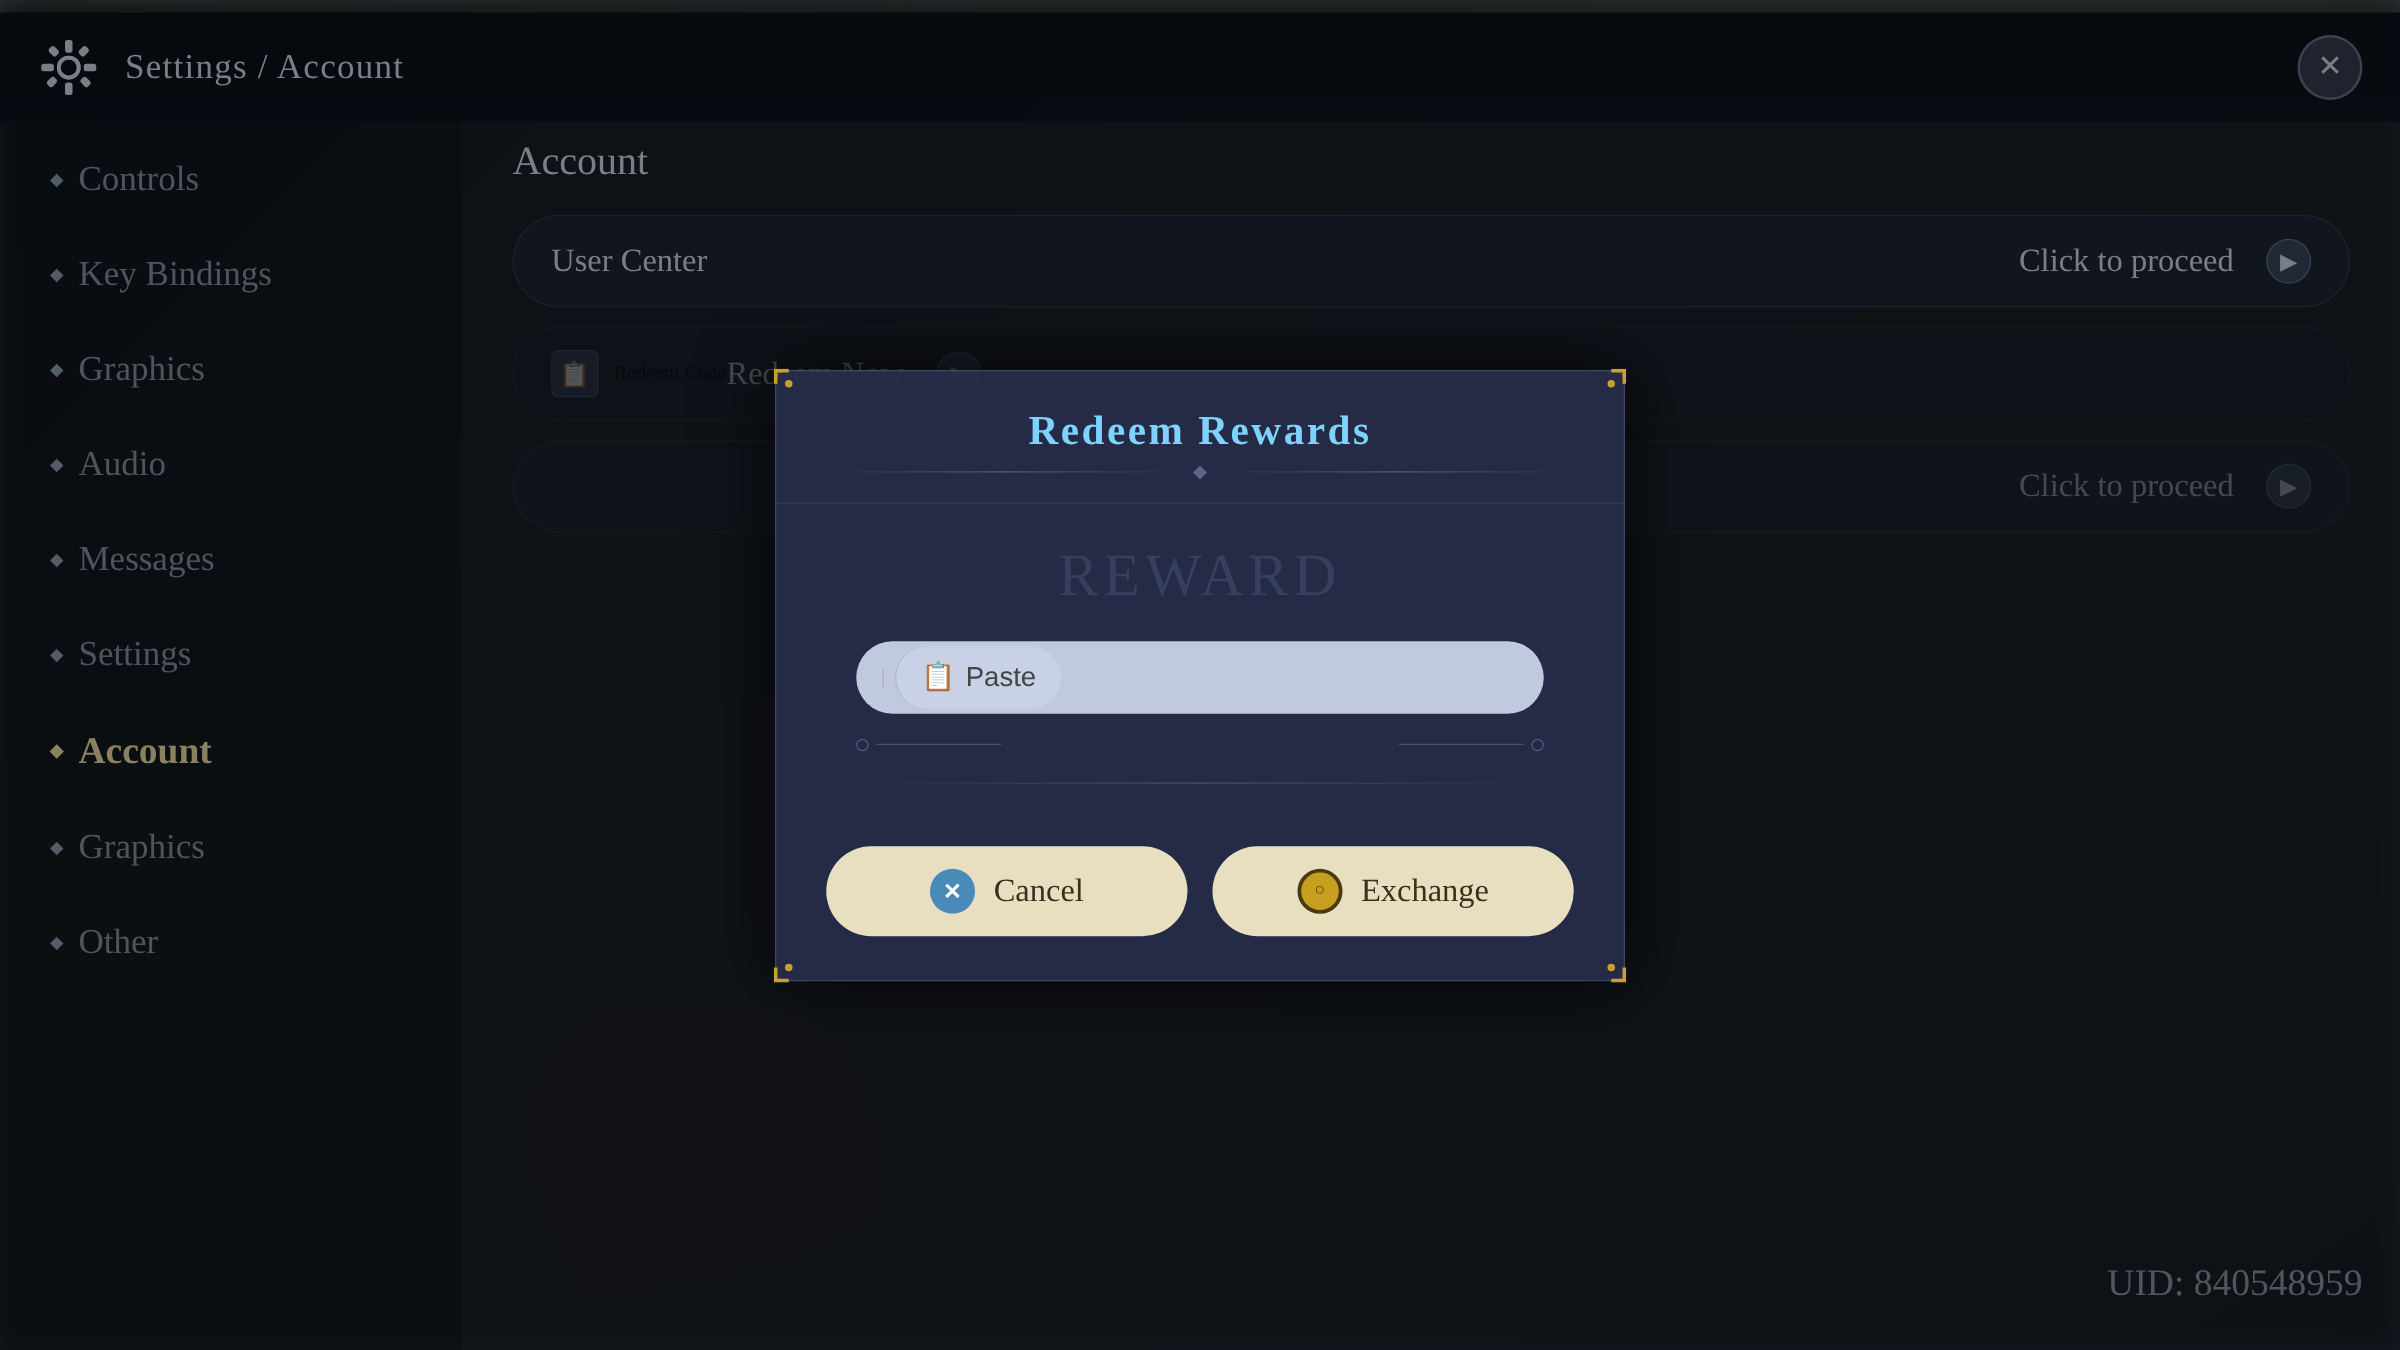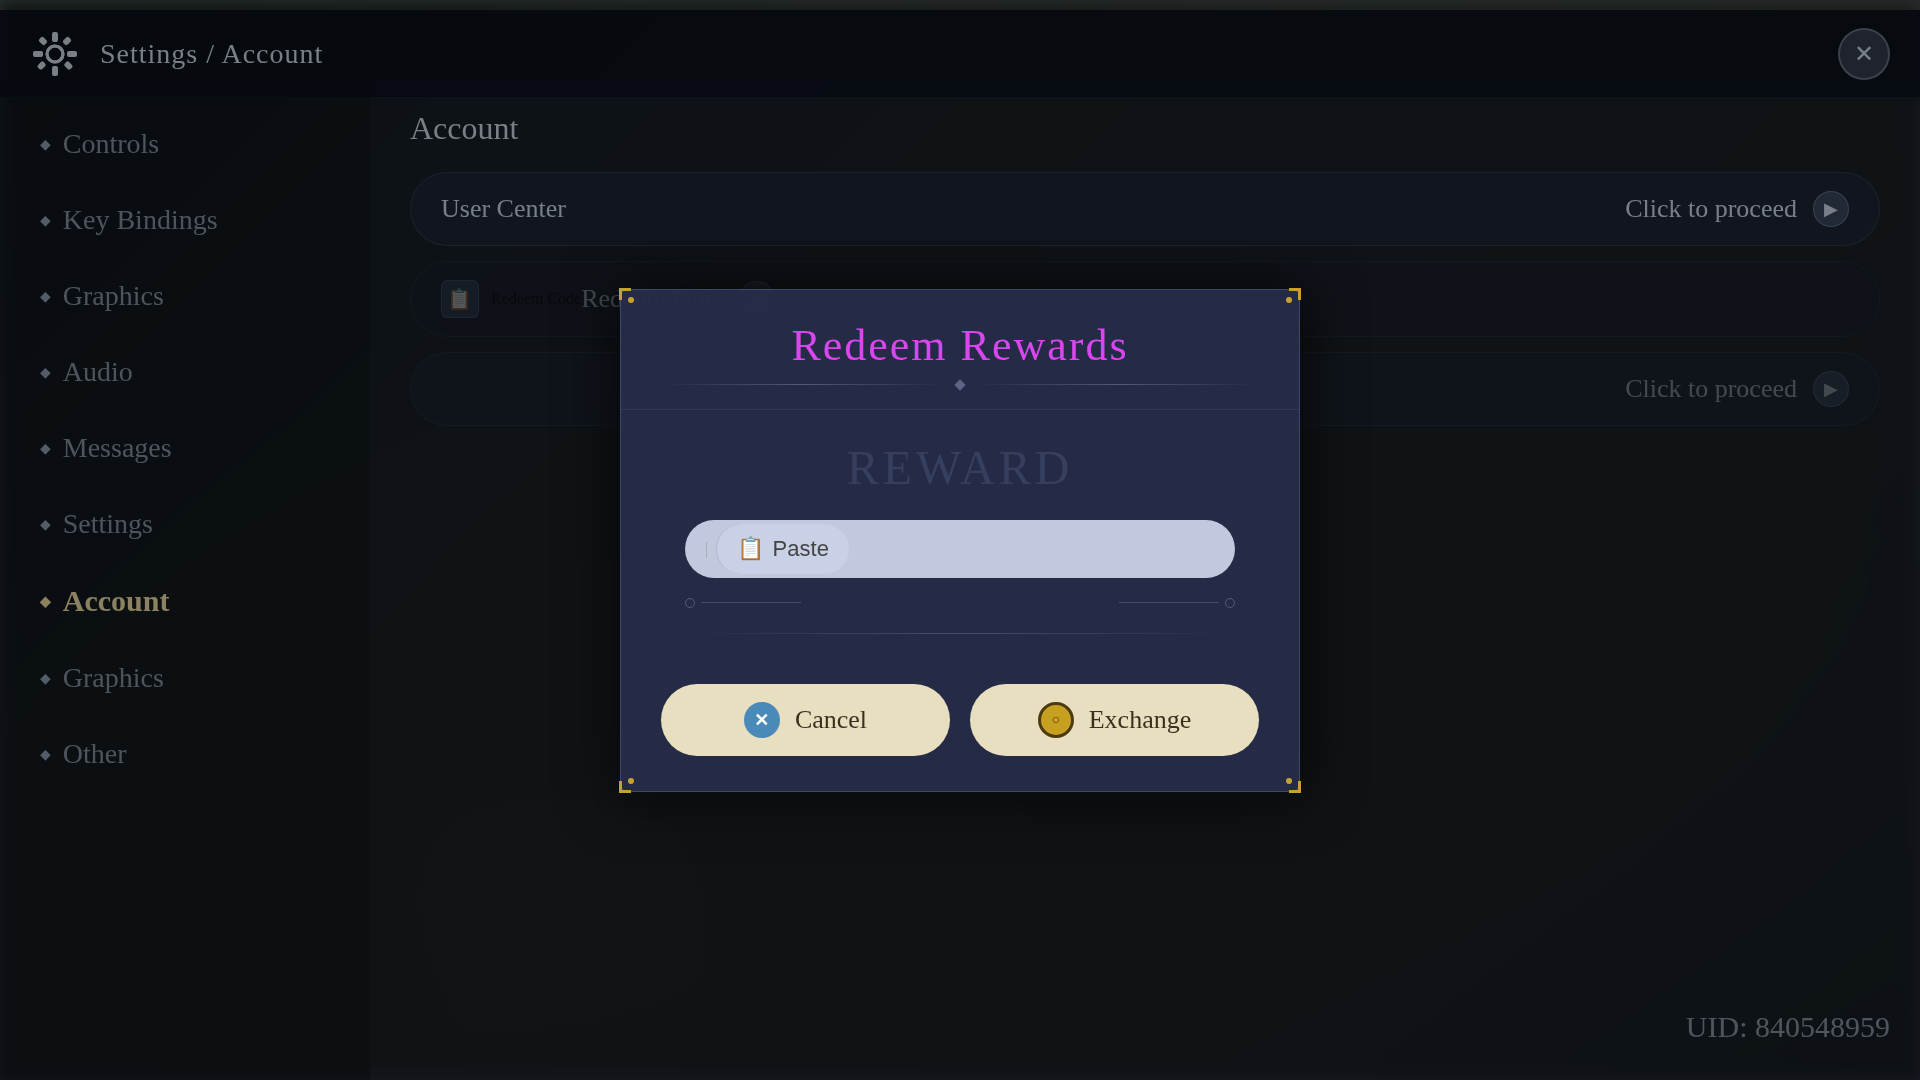--- a/index.html
+++ b/index.html
@@ -149,21 +149,21 @@
 
     .row-label {
       color: #c8d4e0;
       font-size: 26px;
       flex: 1;
     }
 
     .row-action {
       display: flex;
       align-items: center;
-      gap: 16px;
+      gap: 26px;
       color: #c8d4e0;
       font-size: 26px;
     }
 
     .arrow-circle {
       width: 36px;
       height: 36px;
       border-radius: 50%;
       background: rgba(100, 120, 150, 0.4);
       border: 1px solid rgba(150, 170, 200, 0.4);
@@ -221,23 +221,23 @@
       height: 30px;
     }
 
     .modal-header {
       padding: 30px 40px 20px;
       text-align: center;
       border-bottom: 1px solid rgba(100, 120, 160, 0.2);
     }
 
     .modal-title {
-      color: #d946ef;
-      font-size: 44px;
-      font-weight: normal;
+      color: #7dd3fc;
+      font-size: 33px;
+      font-weight: bold;
       letter-spacing: 2px;
     }
 
     
     .modal-deco-line {
       display: flex;
       align-items: center;
       justify-content: center;
       gap: 10px;
       margin-top: 10px;

